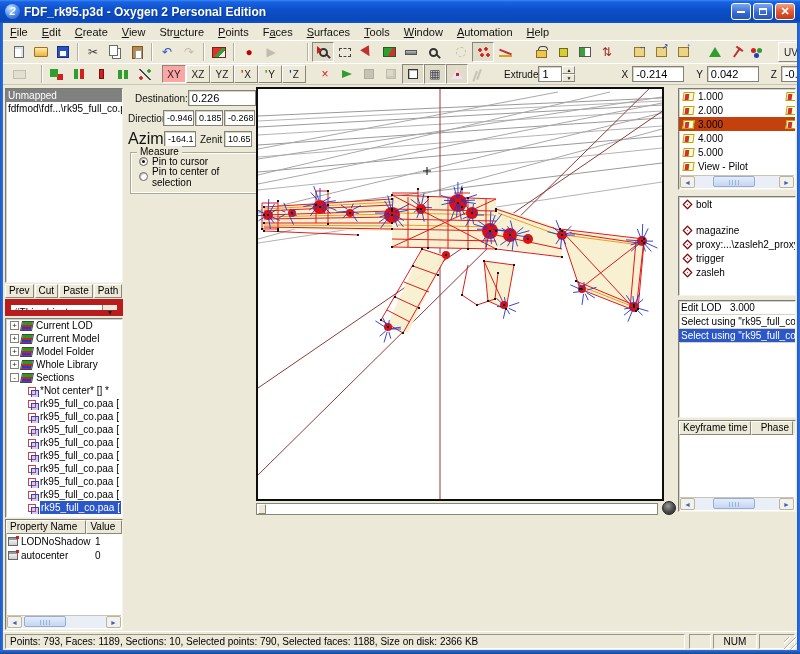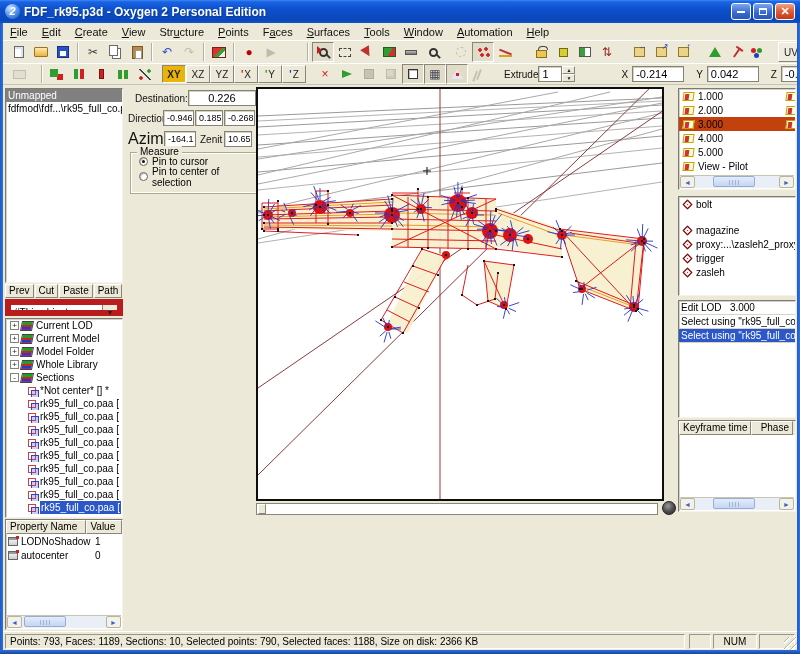--- a/index.html
+++ b/index.html
@@ -84,21 +84,21 @@
   .i-pin{width:0;height:0;border-left:10px solid #2f9e2f;border-top:4px solid transparent;border-bottom:4px solid transparent;}
   .i-grayfill{width:10px;height:10px;background:#9a968a;border:1px solid #6a665a;}
   .i-graybox{width:10px;height:10px;background:#c8c4b4;border:1px solid #8a8678;box-shadow:inset -2px -2px 0 #a8a494;}
   .i-wire{width:10px;height:10px;border:1px solid #333;background:#fff;box-shadow:inset 2px 2px 0 -1px #bbb;}
   .i-trim{width:0;height:0;border-left:6px solid transparent;border-right:6px solid transparent;border-bottom:10px solid #e8e4f4;position:relative;}
   .i-trim::after{content:"";position:absolute;left:-1px;top:4px;width:3px;height:3px;background:#d02020;}
   .i-run{width:2px;height:11px;background:#9a968a;transform:rotate(20deg);box-shadow:-3px 3px 0 #9a968a;}
   
   .plane-btn{width:24px;height:18px;border:1px solid;border-color:#fff #8a8778 #8a8778 #fff;background:#ece9d8;
     font-size:10px;display:flex;align-items:center;justify-content:center;flex:none;color:#222;}
-  .plane-btn.pressed{background:#eab308;border-color:#8a8778 #fff #fff #8a8778;font-weight:bold;}
+  .plane-btn.pressed{background:#fca5a5;border-color:#8a8778 #fff #fff #8a8778;}
   .plane-btn .tick{font-weight:bold;margin-right:1px;}
   
   .field{background:#fff;border:1px solid #848276;box-shadow:inset 1px 1px 0 #d6d2c2;font-size:11px;padding:0 3px;height:16px;line-height:14px;overflow:hidden;white-space:nowrap;}
   .lbl{font-size:10px;color:#111;white-space:nowrap;}
   
   .panel{position:absolute;background:#fff;border:1px solid;border-color:#7e7b6d #f6f4ea #f6f4ea #7e7b6d;box-shadow:inset 1px 1px 0 rgba(100,100,90,.3);overflow:hidden;}
   .lrow{height:13px;line-height:13px;font-size:10px;padding:0 2px;white-space:pre;overflow:hidden;color:#000;display:flex;align-items:center;}
   .lrow.sel-inactive{background:#808080;color:#fff;}
   .lrow.sel-active{background:#2b57c8;color:#fff;}
   .lrow.sel-pale{background:#c2410c;}
@@ -494,21 +494,21 @@
         <span class="hs-btn">◄</span>
         <span class="hs-track">
           <span class="hs-thumb" style="left: 2px;"></span>
         </span>
         <span class="hs-btn">►</span>
       </div>
   </div>
 
   <div class="erow" style="left:128px;top:90px;width:128px;">
     <span class="lbl" style="width:62px;padding-left:7px;">Destination:</span>
-    <span class="field" style="width:76px;text-align:center;">0.226</span>
+    <span class="field" style="width:76px;">0.226</span>
   </div>
   <div class="erow" style="left:128px;top:110px;width:128px;gap:1px;">
     <span class="lbl" style="width:34px;font-size:10px;">Direction:</span>
     <span class="field" style="width:31px;font-size:9px;text-align:center;">-0.946</span>
     <span class="field" style="width:28px;font-size:9px;text-align:center;">0.185</span>
     <span class="field" style="width:31px;font-size:9px;text-align:center;">-0.268</span>
   </div>
   <div class="erow" style="left:128px;top:130px;width:128px;">
     <span class="lbl" style="width:36px;font-size:16px;">Azimut:</span>
     <span class="field" style="width:32px;font-size:9px;text-align:center;">-164.1</span>

